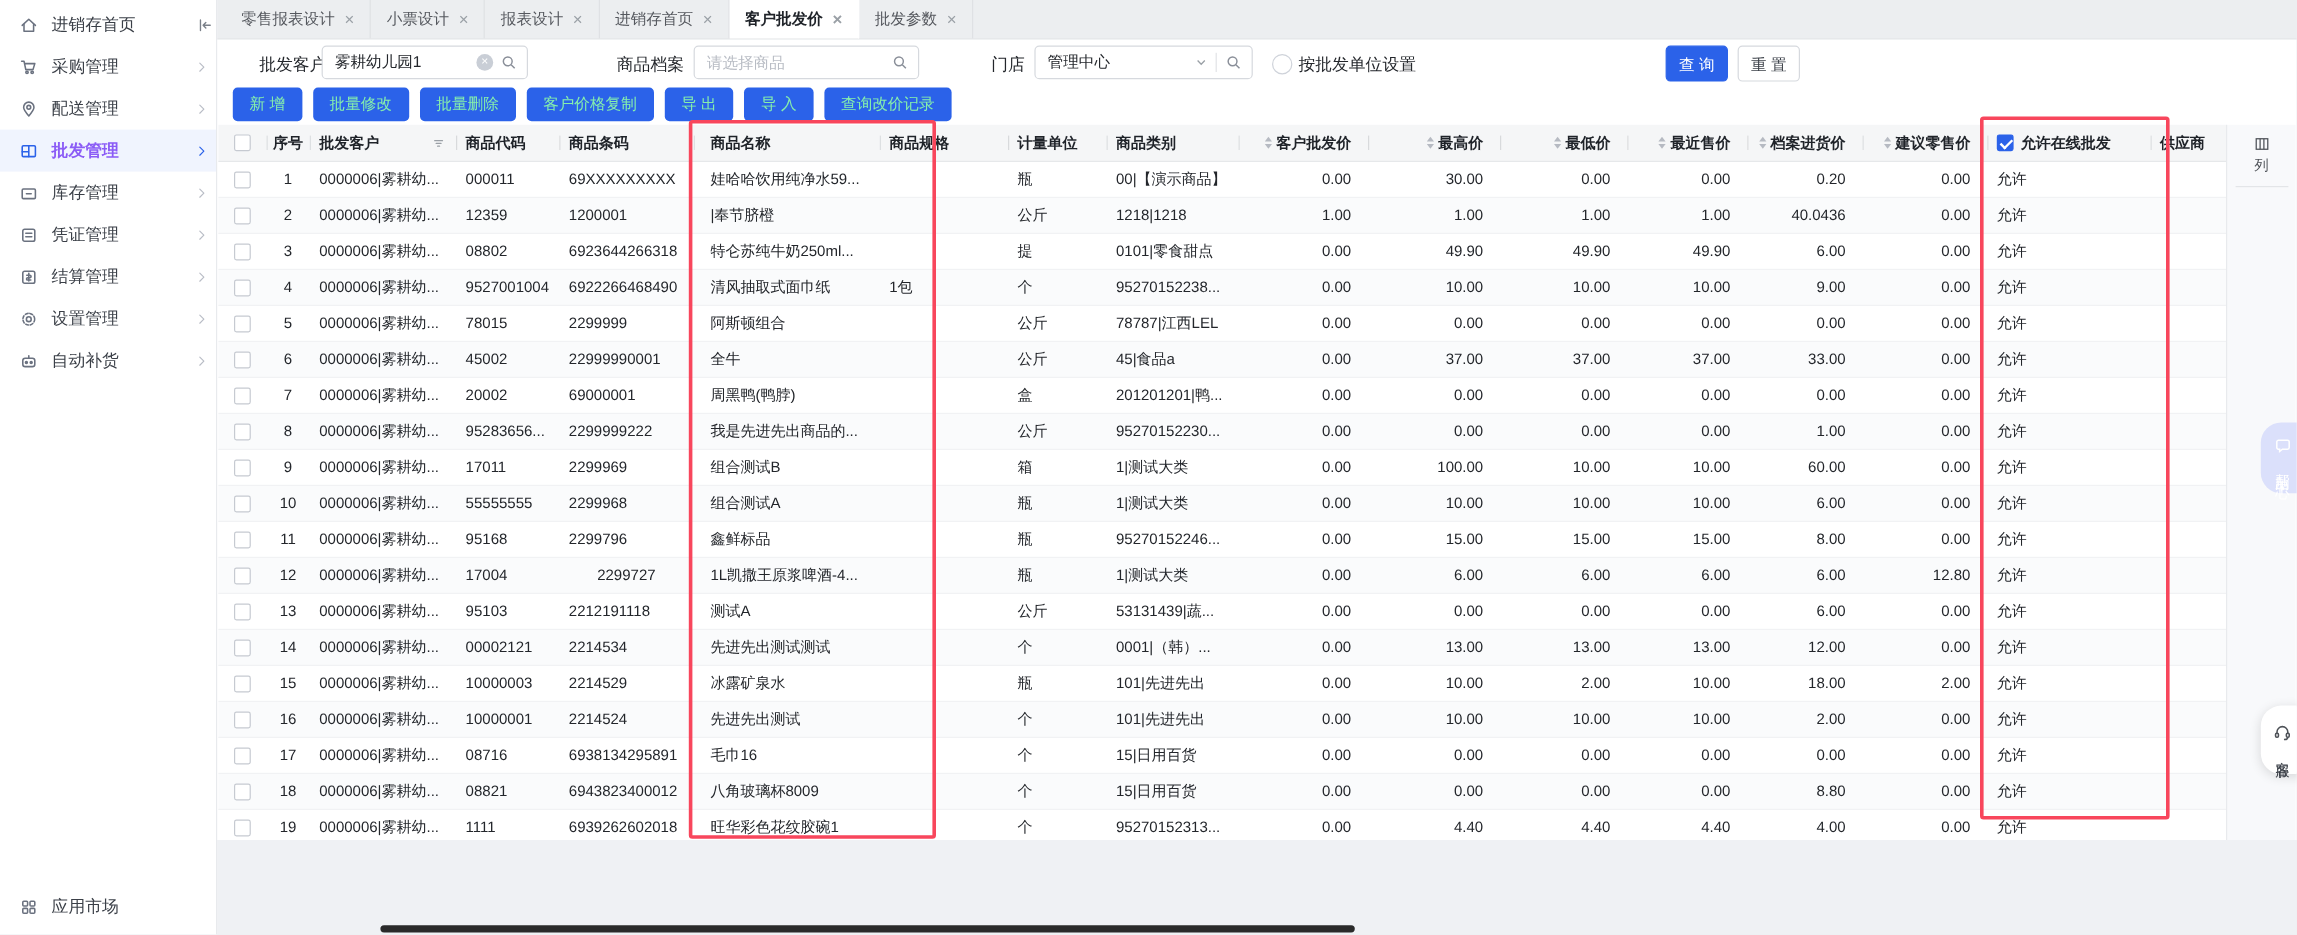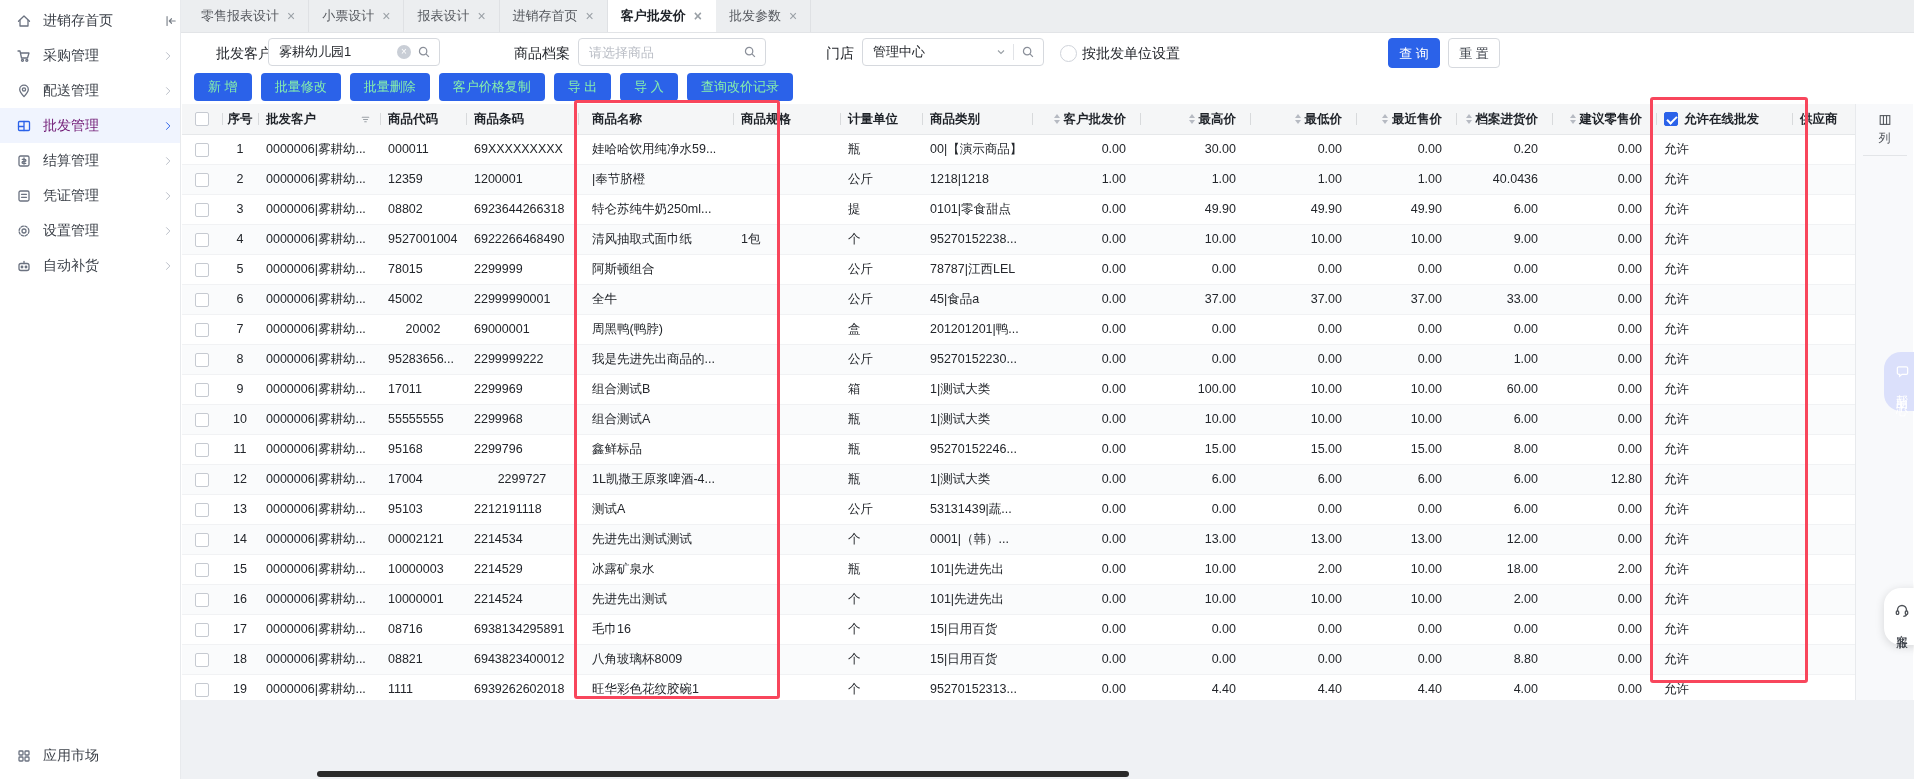--- a/index.html
+++ b/index.html
@@ -8,21 +8,21 @@
   svg{display:block;}
   
   .sidebar{position:absolute;left:0;top:0;width:180px;height:779px;background:#fff;
            border-right:1px solid #e8eaed;z-index:3;}
   .side-list{padding-top:3px;}
   .side-item{height:35px;display:flex;align-items:center;padding:0 6px 0 16px;
              font-size:14px;color:#3a3f47;cursor:pointer;position:relative;}
   .side-item .ic{width:16px;height:16px;color:#6b7280;flex:0 0 16px;}
   .side-item .lbl{flex:1;margin-left:11px;white-space:nowrap;}
   .side-item .chev{width:12px;height:12px;color:#b9bdc6;}
-  .side-item.active{background:#f0f4fe;color:#701a75;}
+  .side-item.active{background:#f0f4fe;color:#8b5cf6;font-weight:bold;}
   .side-item.active .ic,.side-item.active .chev{color:#2b62e9;}
   .collapse{position:absolute;right:2px;top:11px;width:14px;height:14px;color:#7a8089;cursor:pointer;}
   .side-footer{position:absolute;left:16px;bottom:14px;display:flex;align-items:center;gap:11px;
                font-size:14px;color:#3a3f47;cursor:pointer;}
   .side-footer .ic{width:16px;height:16px;color:#6b7280;}
   
   .tabbar{position:absolute;left:180px;top:0;width:1734px;height:33px;background:#eceef0;
           display:flex;align-items:stretch;padding-left:8px;box-sizing:border-box;
           border-bottom:1px solid #e2e4e7;}
   .tab{display:flex;align-items:center;padding:0 13px;font-size:13px;color:#55585e;
@@ -167,39 +167,53 @@
           <span class="lbl">批发管理</span>
           <span class="chev">
             <svg viewBox="0 0 16 16" fill="none" stroke="currentColor" stroke-width="1.3" stroke-linecap="round" stroke-linejoin="round">
               <path d="M6 3.5 10.5 8 6 12.5"></path>
             </svg>
           </span>
         </div>
         <div class="side-item">
           <span class="ic">
             <svg viewBox="0 0 16 16" fill="none" stroke="currentColor" stroke-width="1.3" stroke-linecap="round" stroke-linejoin="round">
+              <rect x="2.5" y="4.5" width="11" height="8" rx="1"></rect>
+              <path d="M6 8.5h4"></path>
+            </svg>
+          </span>
+          <span class="lbl">库存管理</span>
+          <span class="chev">
+            <svg viewBox="0 0 16 16" fill="none" stroke="currentColor" stroke-width="1.3" stroke-linecap="round" stroke-linejoin="round">
+              <path d="M6 3.5 10.5 8 6 12.5"></path>
+            </svg>
+          </span>
+        </div>
+        <div class="side-item">
+          <span class="ic">
+            <svg viewBox="0 0 16 16" fill="none" stroke="currentColor" stroke-width="1.3" stroke-linecap="round" stroke-linejoin="round">
+              <rect x="3" y="3" width="10" height="10" rx="1.5"></rect>
+              <path d="M5.5 6.3h5M5.5 9.3h5"></path>
+            </svg>
+          </span>
+          <span class="lbl">凭证管理</span>
+          <span class="chev">
+            <svg viewBox="0 0 16 16" fill="none" stroke="currentColor" stroke-width="1.3" stroke-linecap="round" stroke-linejoin="round">
+              <path d="M6 3.5 10.5 8 6 12.5"></path>
+            </svg>
+          </span>
+        </div>
+        <div class="side-item">
+          <span class="ic">
+            <svg viewBox="0 0 16 16" fill="none" stroke="currentColor" stroke-width="1.3" stroke-linecap="round" stroke-linejoin="round">
               <rect x="3" y="3" width="10" height="10" rx="1.5"></rect>
               <path d="M8 4.8v6.4M6.3 6.4h2.6a1 1 0 0 1 0 2h-1.8a1 1 0 0 0 0 2h2.6"></path>
             </svg>
           </span>
           <span class="lbl">结算管理</span>
-          <span class="chev">
-            <svg viewBox="0 0 16 16" fill="none" stroke="currentColor" stroke-width="1.3" stroke-linecap="round" stroke-linejoin="round">
-              <path d="M6 3.5 10.5 8 6 12.5"></path>
-            </svg>
-          </span>
-        </div>
-        <div class="side-item">
-          <span class="ic">
-            <svg viewBox="0 0 16 16" fill="none" stroke="currentColor" stroke-width="1.3" stroke-linecap="round" stroke-linejoin="round">
-              <rect x="3" y="3" width="10" height="10" rx="1.5"></rect>
-              <path d="M5.5 6.3h5M5.5 9.3h5"></path>
-            </svg>
-          </span>
-          <span class="lbl">凭证管理</span>
           <span class="chev">
             <svg viewBox="0 0 16 16" fill="none" stroke="currentColor" stroke-width="1.3" stroke-linecap="round" stroke-linejoin="round">
               <path d="M6 3.5 10.5 8 6 12.5"></path>
             </svg>
           </span>
         </div>
         <div class="side-item">
           <span class="ic">
             <svg viewBox="0 0 16 16" fill="none" stroke="currentColor" stroke-width="1.3" stroke-linecap="round" stroke-linejoin="round">
               <circle cx="8" cy="8" r="2"></circle>
@@ -536,21 +550,21 @@
             <div class="tcell num" style="flex: 0 0 104px;">0.00</div>
             <div class="tcell" style="flex: 0 0 136px;">允许</div>
             <div class="tcell" style="flex: 0 0 62px;"></div>
           </div>
           <div class="trow">
             <div class="tcell selcell" style="flex: 0 0 40px;">
               <span class="cbx"></span>
             </div>
             <div class="tcell ctr" style="flex: 0 0 36px;">7</div>
             <div class="tcell" style="flex: 0 0 122px;">0000006|雾耕幼...</div>
-            <div class="tcell" style="flex: 0 0 86px; text-align: center;">20002</div>
+            <div class="tcell" style="flex: 0 0 86px;">20002</div>
             <div class="tcell" style="flex: 0 0 112px;">69000001</div>
             <div class="tcell" style="flex: 0 0 155px; padding-left: 14px;">周黑鸭(鸭脖)</div>
             <div class="tcell" style="flex: 0 0 107px;"></div>
             <div class="tcell" style="flex: 0 0 82px;">盒</div>
             <div class="tcell" style="flex: 0 0 110px;">201201201|鸭...</div>
             <div class="tcell num" style="flex: 0 0 108px;">0.00</div>
             <div class="tcell num" style="flex: 0 0 110px;">0.00</div>
             <div class="tcell num" style="flex: 0 0 106px;">0.00</div>
             <div class="tcell num" style="flex: 0 0 100px;">0.00</div>
             <div class="tcell num" style="flex: 0 0 96px;">0.00</div>

